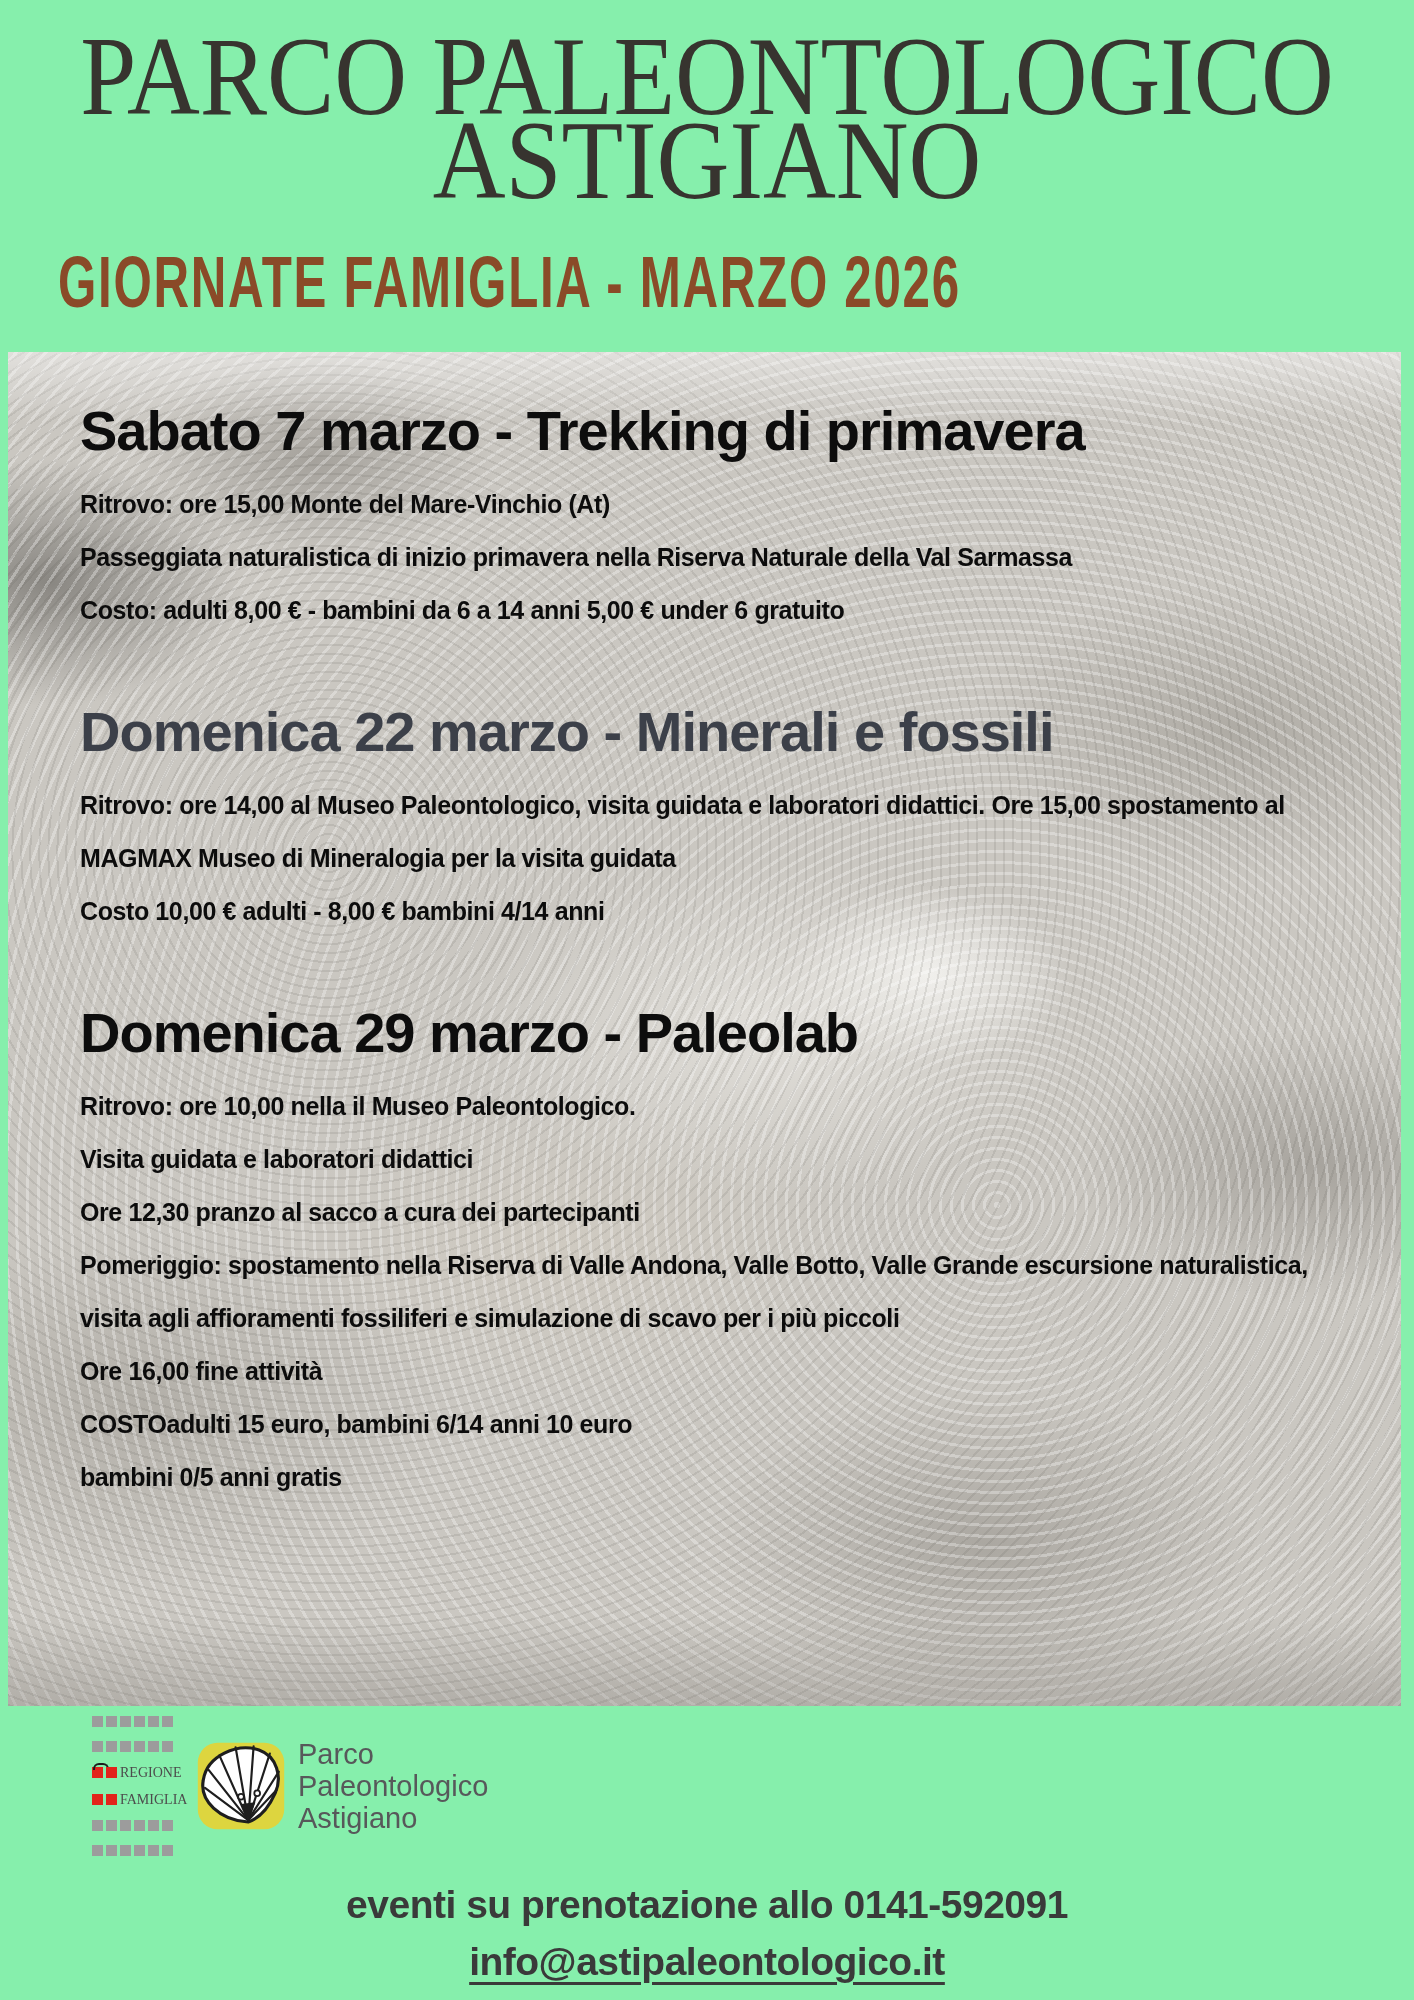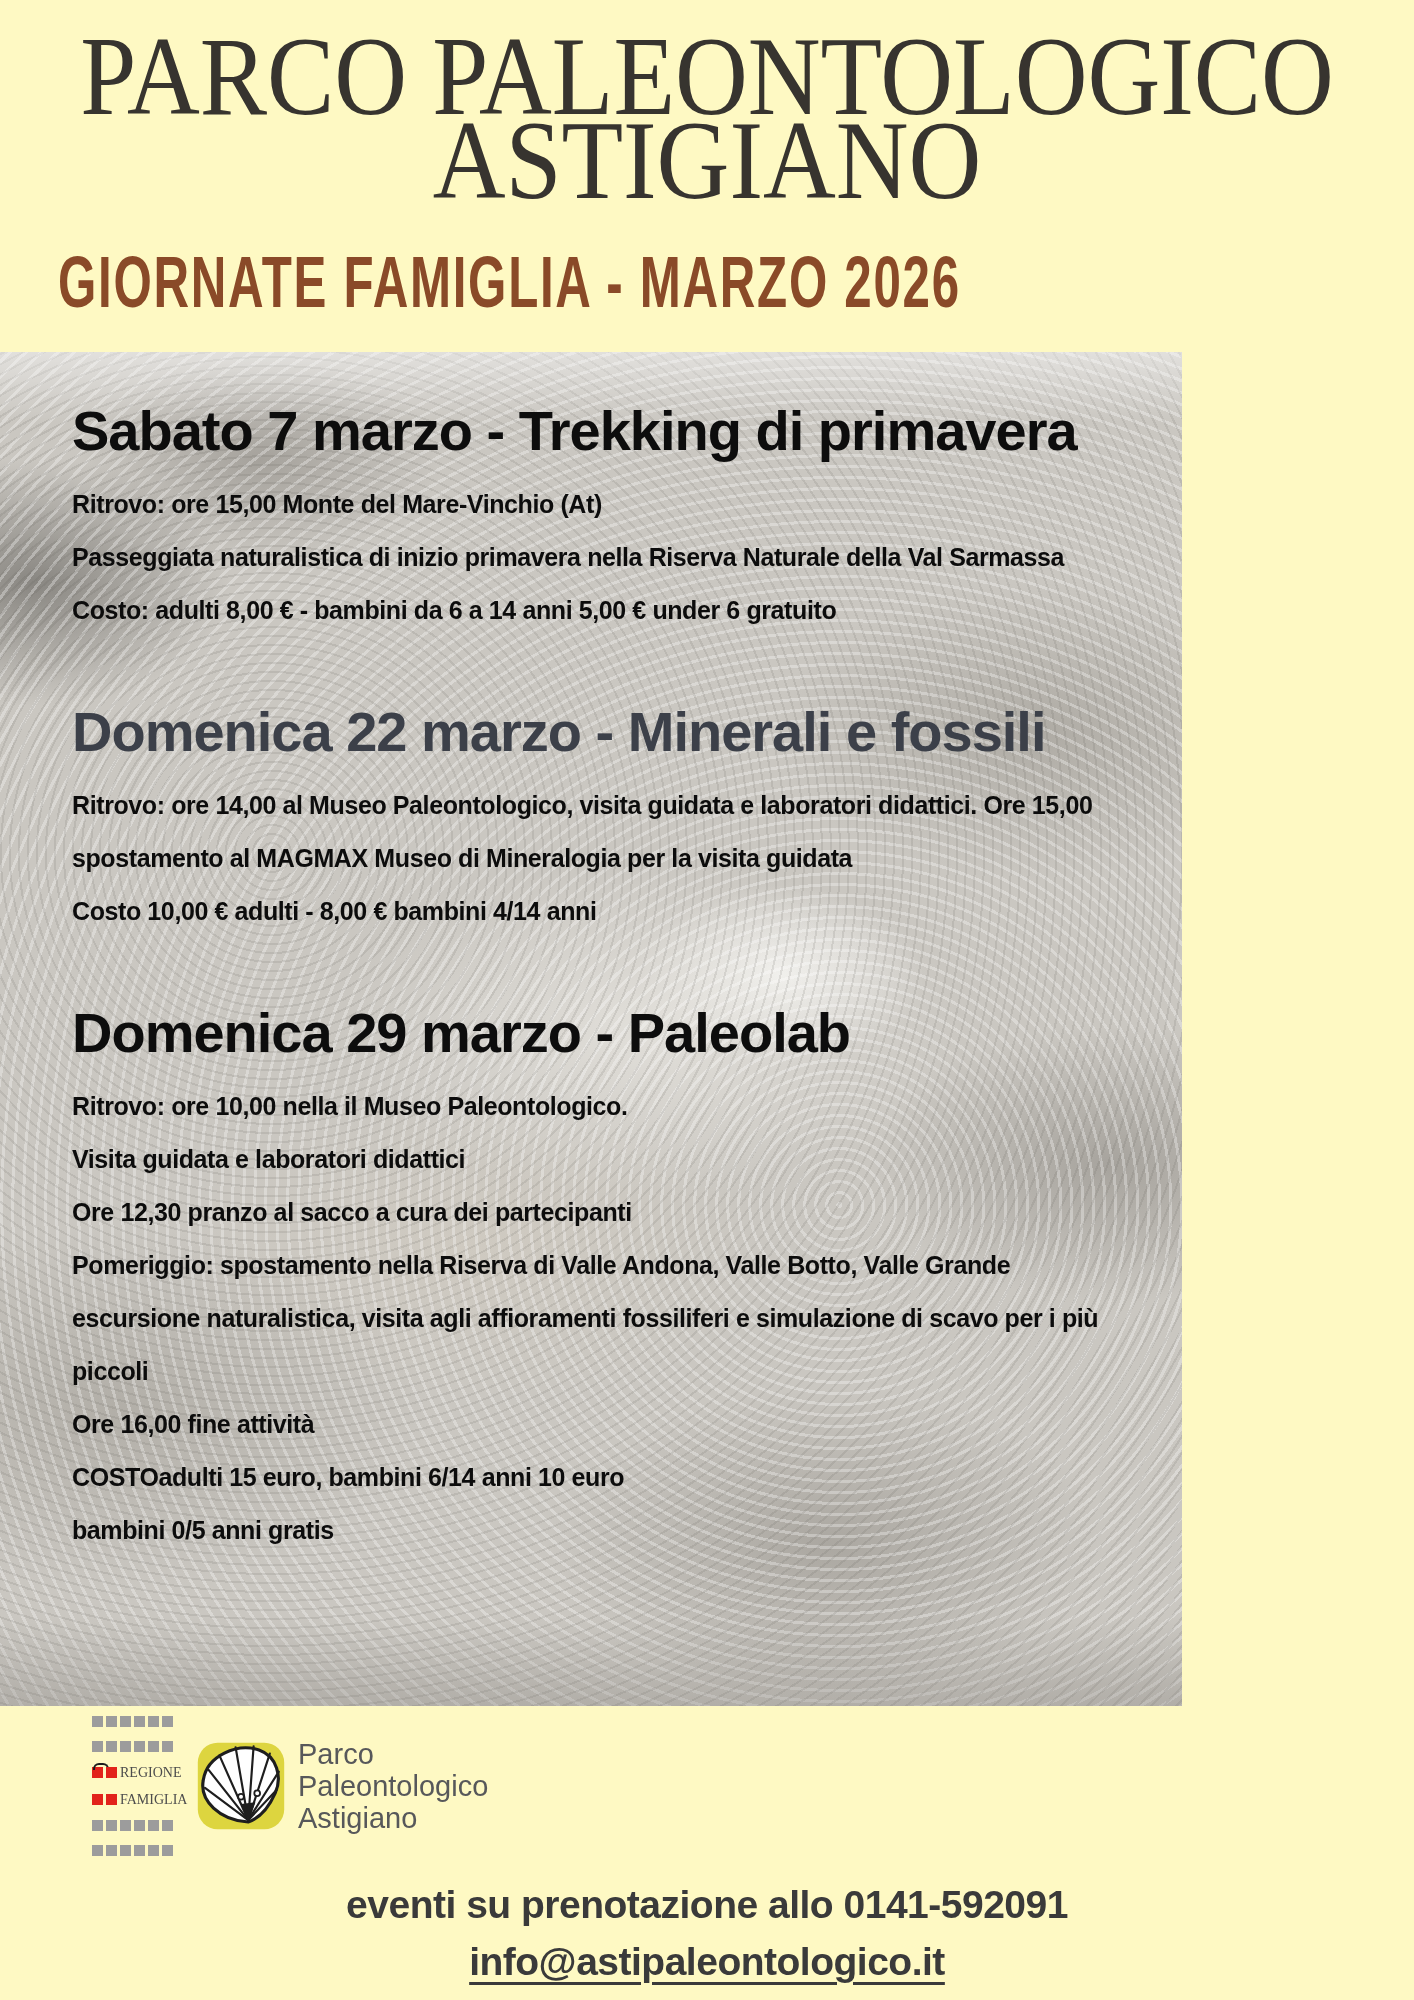--- a/index.html
+++ b/index.html
@@ -1,17 +1,17 @@
 <!DOCTYPE html>
 <html><head>
 <meta charset="utf-8">
 <style>
   html,body{margin:0;padding:0;background:#ffffff;}
   .page{
-    position:relative;width:1414px;height:2000px;background:#fef9c3;
+    position:relative;width:1414px;height:2000px;background:#86efac;
     font-family:"Liberation Sans",sans-serif;overflow:hidden;margin:0 auto;
   }
 
   
   .header{position:absolute;top:0;left:0;width:100%;}
   .title{
     margin:34px 0 0 0;text-align:center;
     font-family:"Liberation Serif","DejaVu Serif",serif;font-weight:400;
     color:#37342f;font-size:112px;line-height:84px;letter-spacing:0;
     transform:scaleX(0.9);transform-origin:50% 0;
@@ -19,21 +19,21 @@
   .title .title-line{display:block;}
   .subtitle{
     margin:46px 0 0 58px;
     color:#8a4a28;font-weight:700;font-size:58px;letter-spacing:2px;
     transform:scale(0.85,1.25);transform-origin:0 50%;
     white-space:nowrap;
   }
 
   
   .photo{
-    position:absolute;top:352px;left:0;width:1182px;height:1354px;
+    position:absolute;top:352px;left:8px;width:1393px;height:1354px;
     background-color:#cac7c1;
     background-image:
       linear-gradient(180deg, rgba(255,255,255,0.45) 0px, rgba(255,255,255,0) 70px),
       linear-gradient(0deg, rgba(120,116,110,0.30) 0px, rgba(120,116,110,0) 90px),
       repeating-radial-gradient(circle at 23% 37%, rgba(96,94,88,0.14) 0 2px, rgba(0,0,0,0) 2px 9px),
       repeating-radial-gradient(circle at 71% 63%, rgba(255,255,255,0.30) 0 3px, rgba(0,0,0,0) 3px 11px),
       radial-gradient(ellipse 300px 190px at 3% 17%, rgba(72,70,66,0.50), rgba(0,0,0,0) 65%),
       radial-gradient(ellipse 280px 160px at 22% 8%, rgba(110,106,100,0.40), rgba(0,0,0,0) 65%),
       radial-gradient(ellipse 430px 240px at 88% 28%, rgba(140,136,128,0.45), rgba(0,0,0,0) 62%),
       radial-gradient(ellipse 520px 280px at 55% 50%, rgba(238,236,231,0.65), rgba(0,0,0,0) 60%),

